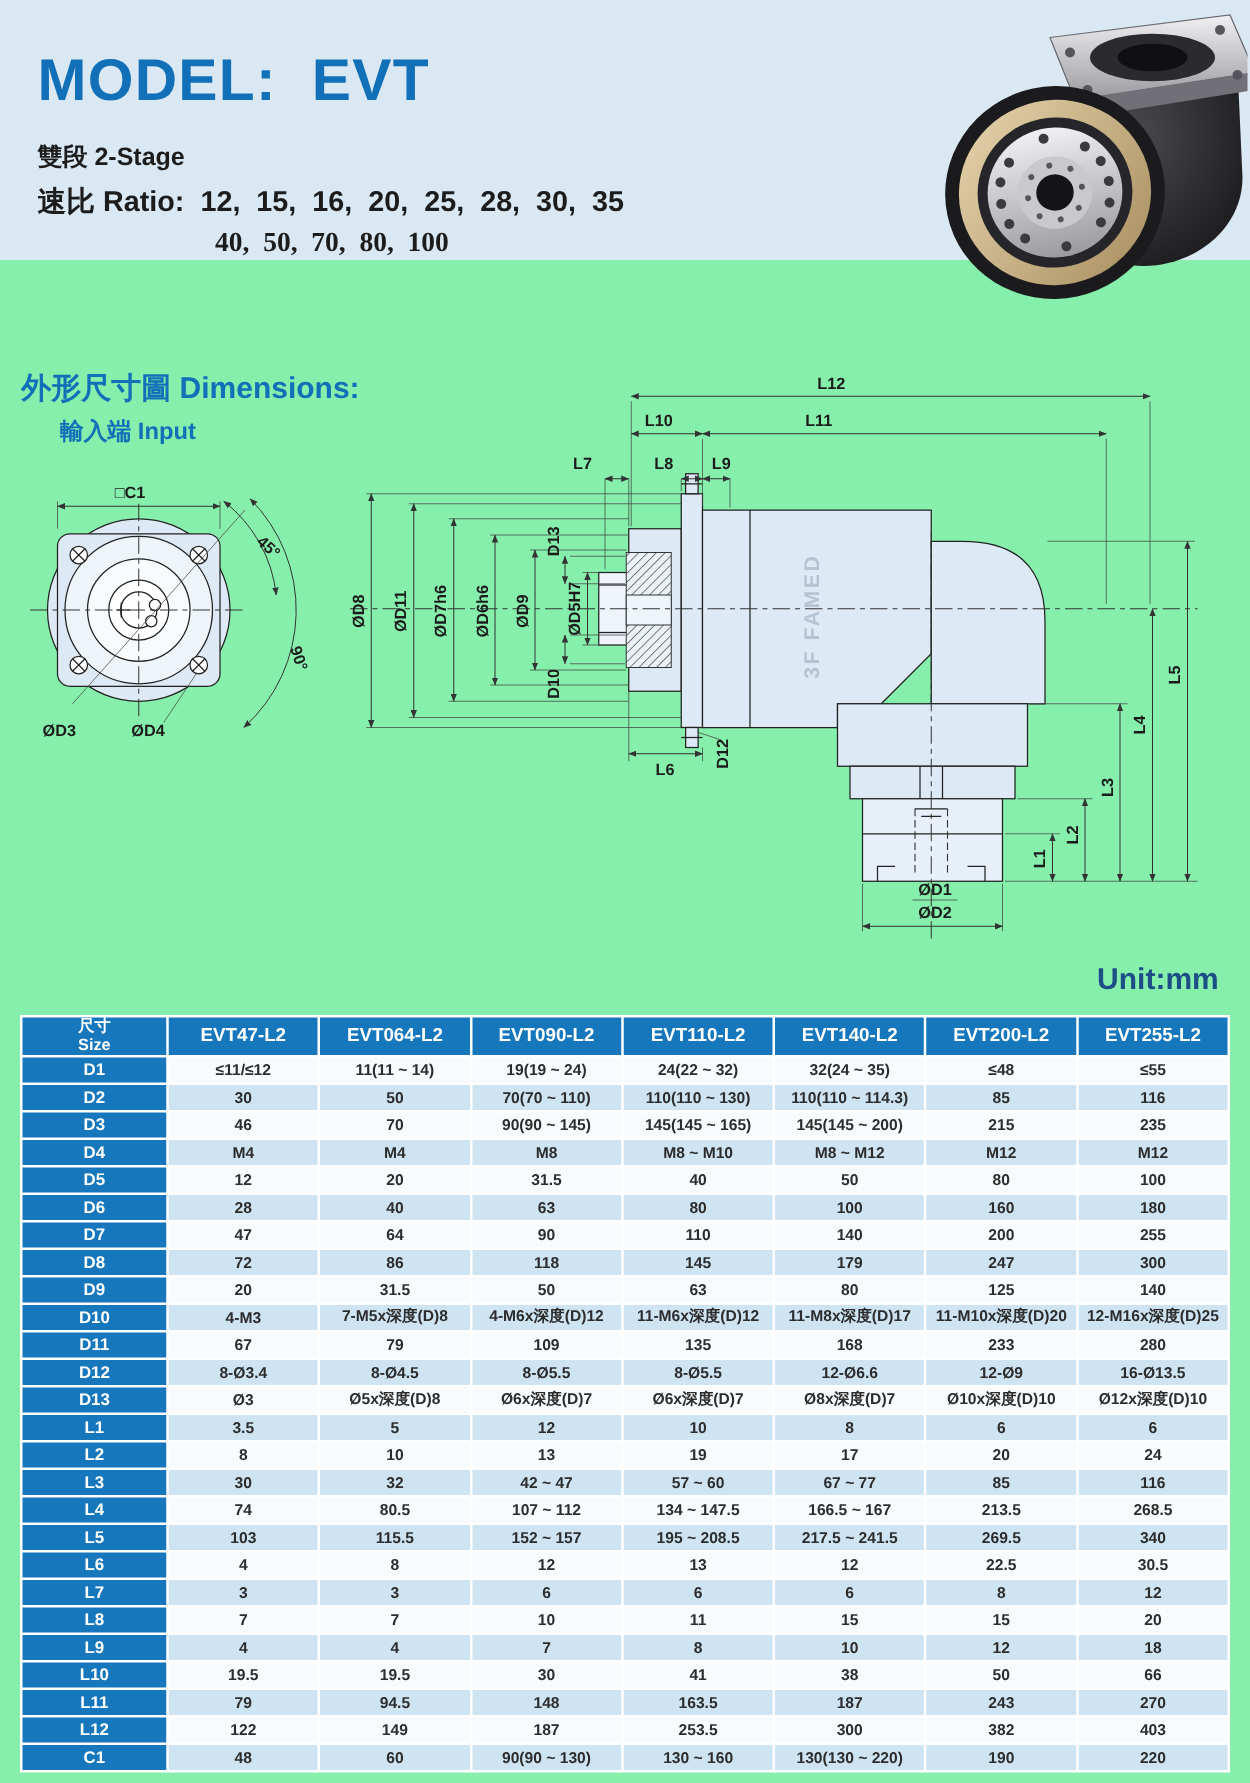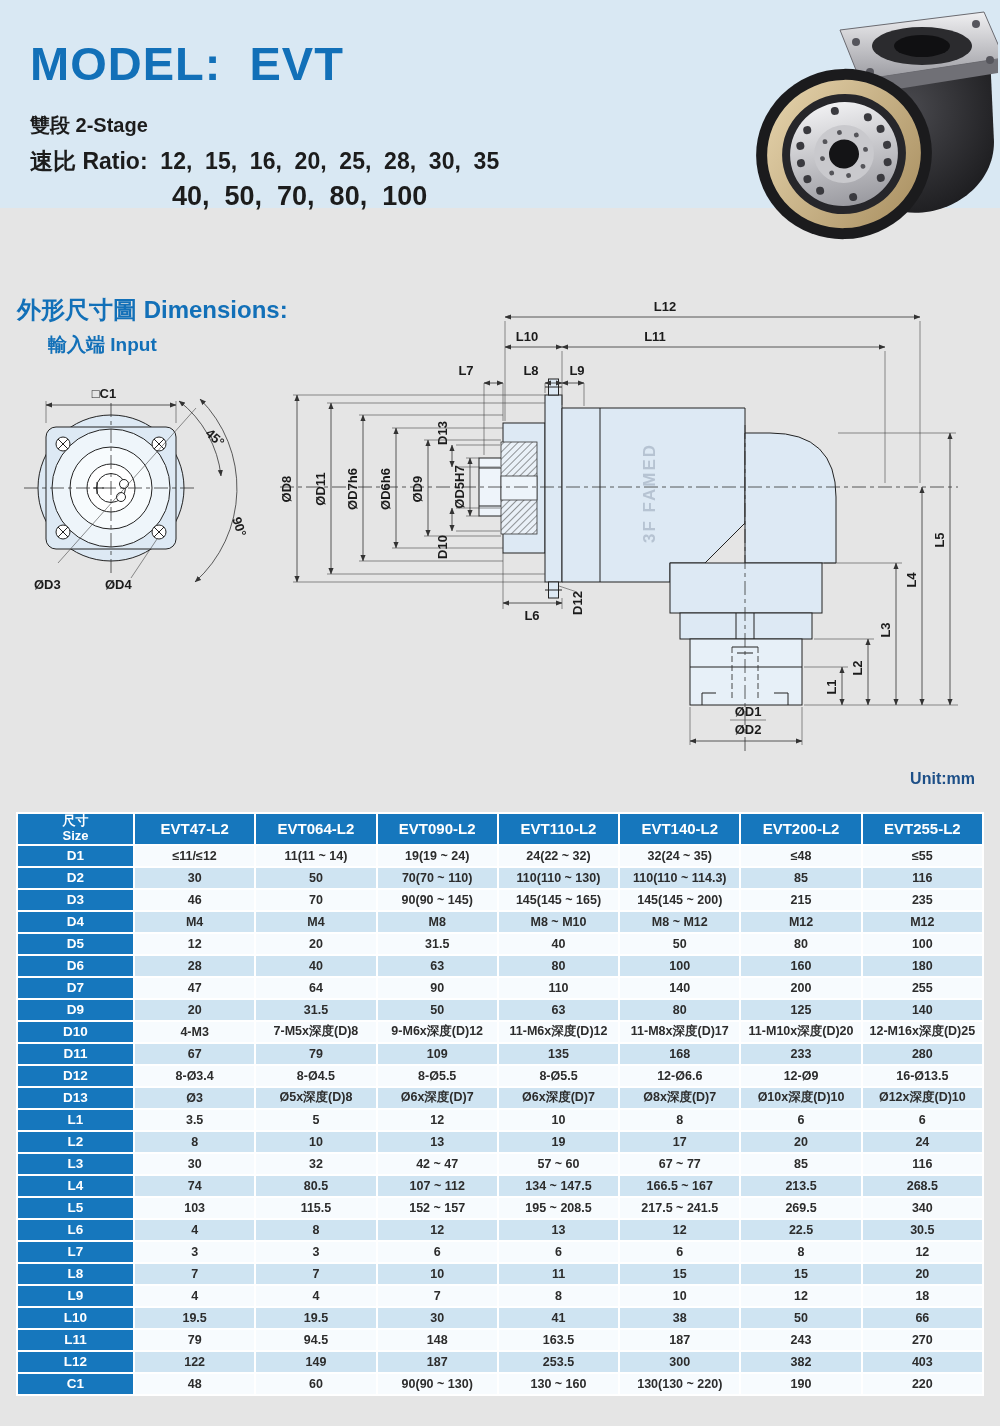--- a/index.html
+++ b/index.html
@@ -1,42 +1,42 @@
 <!DOCTYPE html>
 <html><head>
 <meta charset="utf-8">
 <style>
   * { margin:0; padding:0; box-sizing:border-box; }
   body { font-family:"Liberation Sans", sans-serif; background:#fff; }
-  .page { position:relative; width:1000px; height:1426px; background:#e5e5e5; overflow:hidden; }
+  .page { position:relative; width:1000px; height:1426px; background:#86efac; overflow:hidden; }
 
   .banner { position:absolute; left:0; top:18; width:1000px; height:208px; background:#d9e8f3; }
 
   .title { position:absolute; left:30px; top:36px; font-size:47px; font-weight:bold;
            color:#1270b8; letter-spacing:1px; white-space:pre; }
   .stage-line { position:absolute; left:30px; top:112px; font-size:20px; font-weight:bold; color:#1c1c1c; }
   .ratio-row { position:absolute; left:30px; top:146px; font-size:23px; font-weight:bold; color:#1c1c1c; white-space:pre; }
-  .ratio-row2 { position:absolute; left:172px; top:181px; font-size:27px; font-weight:bold; color:#1c1c1c; white-space:pre; }
+  .ratio-row2 { position:absolute; left:172px; top:181px; font-size:22px; font-weight:bold; color:#1c1c1c; white-space:pre;font-family:Liberation Serif, serif; }
 
   .photo { position:absolute; left:752px; top:2px; width:246px; height:240px; }
 
   .dim-heading { position:absolute; left:17px; top:250px; font-size:24px; font-weight:bold; color:#1270b8;margin-top:44px; }
   .input-label { position:absolute; left:48px; top:332px; font-size:19px; font-weight:bold; color:#1270b8; }
 
   .drawing { position:absolute; left:0; top:295px; width:1000px; height:480px; }
   .drawing text { font-family:"Liberation Sans", sans-serif; font-size:13px; font-weight:bold; fill:#1b1b1b; }
   .part   { fill:#dde9f4; stroke:#222; stroke-width:1; }
   .part2  { fill:#e7f0f8; stroke:#222; stroke-width:1; }
   .oline  { stroke:#222; stroke-width:1; fill:none; }
   .thin   { stroke:#444; stroke-width:0.6; fill:none; }
   .dim    { stroke:#333; stroke-width:0.8; fill:none; }
   .cl     { stroke:#333; stroke-width:0.8; fill:none; stroke-dasharray:14 4 4 4; }
   .bore   { stroke:#333; stroke-width:0.9; fill:none; stroke-dasharray:6 3; }
 
-  .unit-label { position:absolute; right:25px; top:770px; font-size:16px; font-weight:bold; color:#1d4f87; }
+  .unit-label { position:absolute; right:25px; top:770px; font-size:24px; font-weight:bold; color:#1d4f87; }
 
   .tbl-wrap { position:absolute; left:16px; top:812px; width:968px; }
   table { border-collapse:separate; border-spacing:2px; table-layout:fixed; width:968px; background:#fff; }
   thead th { background:#1677bd; color:#fff; font-size:15px; font-weight:bold; height:24px; text-align:center;margin-top:32px; }
   thead th.size-th { font-size:13px; line-height:1.15; }
   tbody th { background:#1677bd; color:#fff; font-size:13.5px; font-weight:bold; height:20px; text-align:center; }
   tbody td { font-size:12.5px; font-weight:bold; color:#2c2c2c; text-align:center;
              white-space:nowrap; overflow:hidden; height:20px; }
   tbody tr:nth-child(odd) td  { background:#f7fbfe; }
   tbody tr:nth-child(even) td { background:#cfe4f2; }
@@ -391,34 +391,44 @@
             <th>D7</th>
             <td>47</td>
             <td>64</td>
             <td>90</td>
             <td>110</td>
             <td>140</td>
             <td>200</td>
             <td>255</td>
           </tr>
           <tr>
+            <th>D8</th>
+            <td>72</td>
+            <td>86</td>
+            <td>118</td>
+            <td>145</td>
+            <td>179</td>
+            <td>247</td>
+            <td>300</td>
+          </tr>
+          <tr>
             <th>D9</th>
             <td>20</td>
             <td>31.5</td>
             <td>50</td>
             <td>63</td>
             <td>80</td>
             <td>125</td>
             <td>140</td>
           </tr>
           <tr>
             <th>D10</th>
             <td>4-M3</td>
             <td>7-M5x深度(D)8</td>
-            <td>9-M6x深度(D)12</td>
+            <td>4-M6x深度(D)12</td>
             <td>11-M6x深度(D)12</td>
             <td>11-M8x深度(D)17</td>
             <td>11-M10x深度(D)20</td>
             <td>12-M16x深度(D)25</td>
           </tr>
           <tr>
             <th>D11</th>
             <td>67</td>
             <td>79</td>
             <td>109</td>

